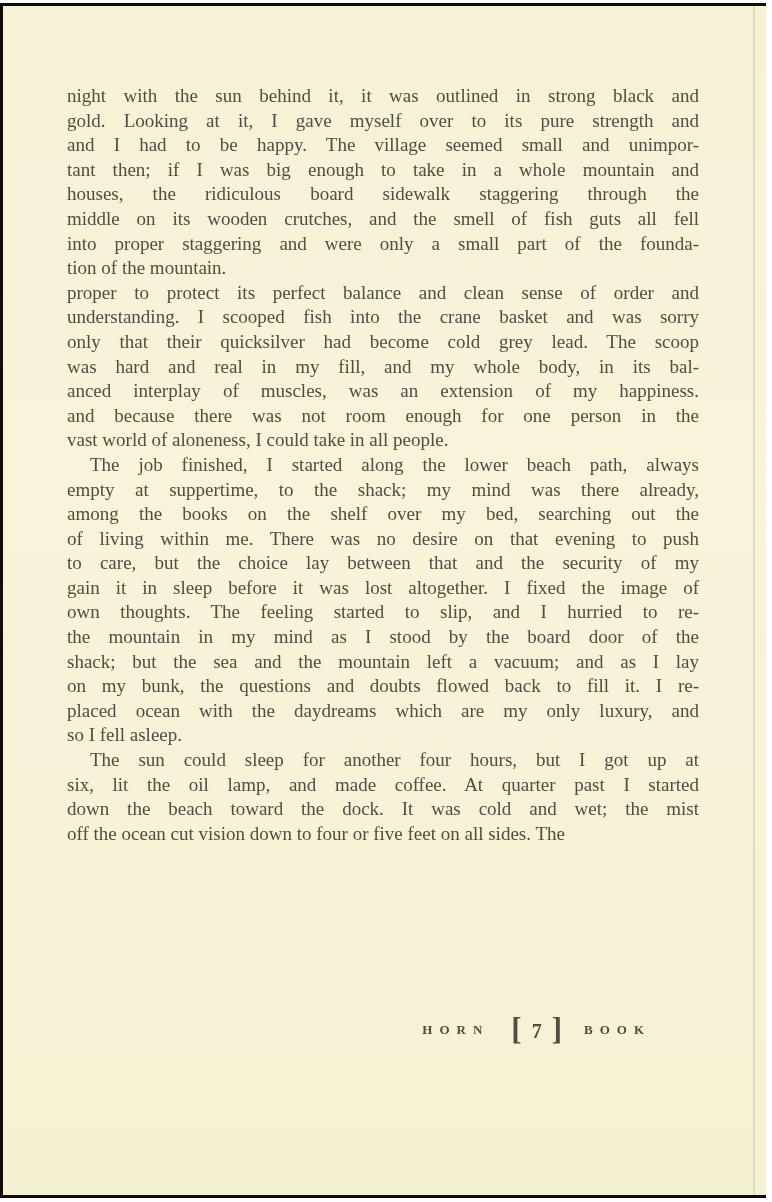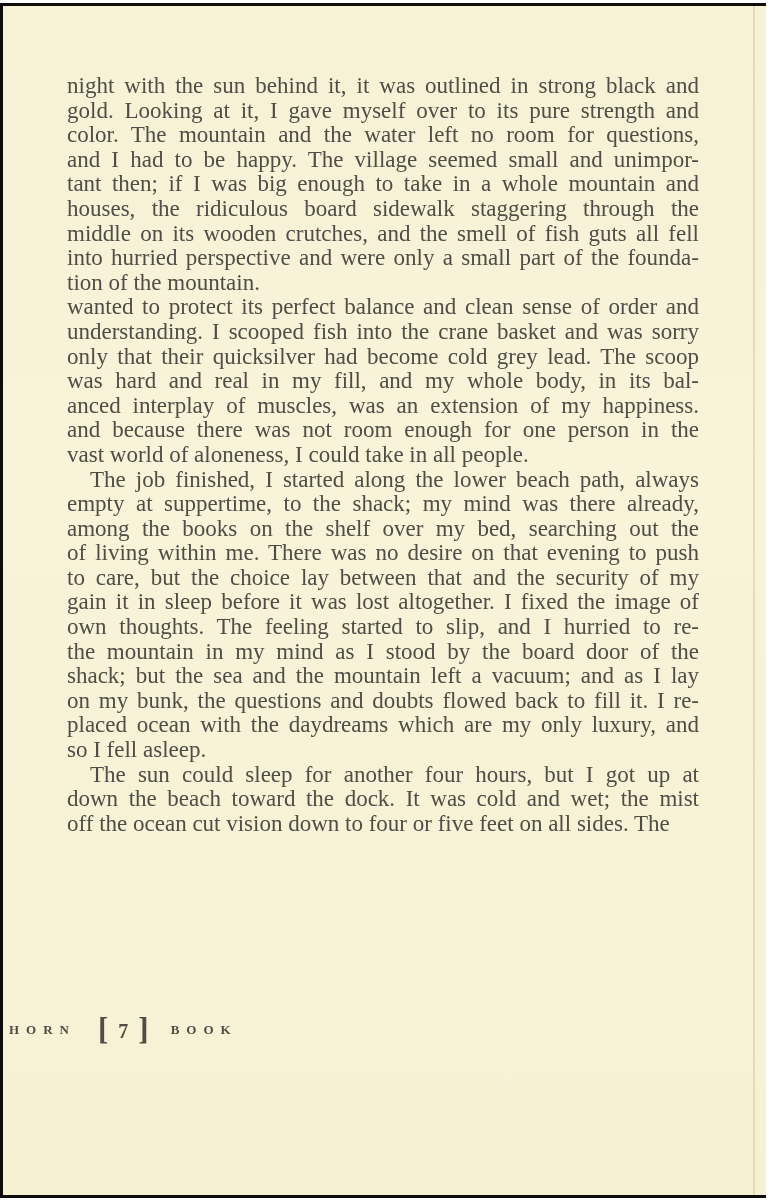--- a/index.html
+++ b/index.html
@@ -35,47 +35,47 @@
     content: "";
     position: absolute;
     top: 0;
     bottom: 0;
     right: 11px;
     width: 2px;
     background: rgba(170, 158, 115, 0.28);
   }
   .text-block {
     position: absolute;
-    top: 68px;
+    top: 78px;
     left: 64px;
     width: 632px;
     color: #4f4d45;
-    font-size: 23px;
+    font-size: 19px;
     line-height: 24.6px;
   }
   .paragraph { margin: 0; }
   .line {
     text-align: justify;
     text-align-last: justify;
     text-justify: inter-word;
     white-space: normal;
     height: 24.6px;
     overflow: visible;
   }
   .line.last { text-align-last: left; }
   .line.indent { padding-left: 23px; }
   .page-footer {
     position: absolute;
-    left: 46px;
+    left: 56px;
     width: 632px;
     top: 1000px;
     height: 48px;
     display: flex;
     align-items: center;
-    justify-content: flex-start;
+    justify-content: flex-end;
     transform: translateX(-40px);
     color: #4f4d44;
   }
   .running-word {
     font-size: 13px;
     letter-spacing: 7px;
     font-weight: bold;
     text-transform: uppercase;
   }
   .folio-group {
@@ -102,30 +102,29 @@
 <body>
 
 <div class="scan">
   <div class="paper">
 
     <div class="text-block">
 
     <div class="paragraph">
           <div class="line">night with the sun behind it, it was outlined in strong black and</div>
           <div class="line">gold. Looking at it, I gave myself over to its pure strength and</div>
-          <div class="line">color. The mountain and the water left no room for questions,</div>
           <div class="line">and I had to be happy. The village seemed small and unimpor-</div>
           <div class="line">tant then; if I was big enough to take in a whole mountain and</div>
           <div class="line">houses, the ridiculous board sidewalk staggering through the</div>
           <div class="line">middle on its wooden crutches, and the smell of fish guts all fell</div>
-          <div class="line">into hurried perspective and were only a small part of the founda-</div>
+          <div class="line">into proper staggering and were only a small part of the founda-</div>
           <div class="line last">tion of the mountain.</div>
         </div>
         <div class="paragraph">
-          <div class="line">wanted to protect its perfect balance and clean sense of order and</div>
+          <div class="line">proper to protect its perfect balance and clean sense of order and</div>
           <div class="line">understanding. I scooped fish into the crane basket and was sorry</div>
           <div class="line">only that their quicksilver had become cold grey lead. The scoop</div>
           <div class="line">was hard and real in my fill, and my whole body, in its bal-</div>
           <div class="line">anced interplay of muscles, was an extension of my happiness.</div>
           <div class="line">and because there was not room enough for one person in the</div>
           <div class="line last">vast world of aloneness, I could take in all people.</div>
         </div>
         <div class="paragraph">
           <div class="line indent">The job finished, I started along the lower beach path, always</div>
           <div class="line">empty at suppertime, to the shack; my mind was there already,</div>
@@ -135,20 +134,21 @@
           <div class="line">gain it in sleep before it was lost altogether. I fixed the image of</div>
           <div class="line">own thoughts. The feeling started to slip, and I hurried to re-</div>
           <div class="line">the mountain in my mind as I stood by the board door of the</div>
           <div class="line">shack; but the sea and the mountain left a vacuum; and as I lay</div>
           <div class="line">on my bunk, the questions and doubts flowed back to fill it. I re-</div>
           <div class="line">placed ocean with the daydreams which are my only luxury, and</div>
           <div class="line last">so I fell asleep.</div>
         </div>
         <div class="paragraph">
           <div class="line indent">The sun could sleep for another four hours, but I got up at</div>
+          <div class="line">six, lit the oil lamp, and made coffee. At quarter past I started</div>
           <div class="line">down the beach toward the dock. It was cold and wet; the mist</div>
           <div class="line last">off the ocean cut vision down to four or five feet on all sides. The</div>
         </div>
       </div>
 
     <div class="page-footer">
       <span class="running-word">HORN</span>
       <span class="folio-group">
         <span class="bracket">[</span>
         <span class="folio-number">7</span>

